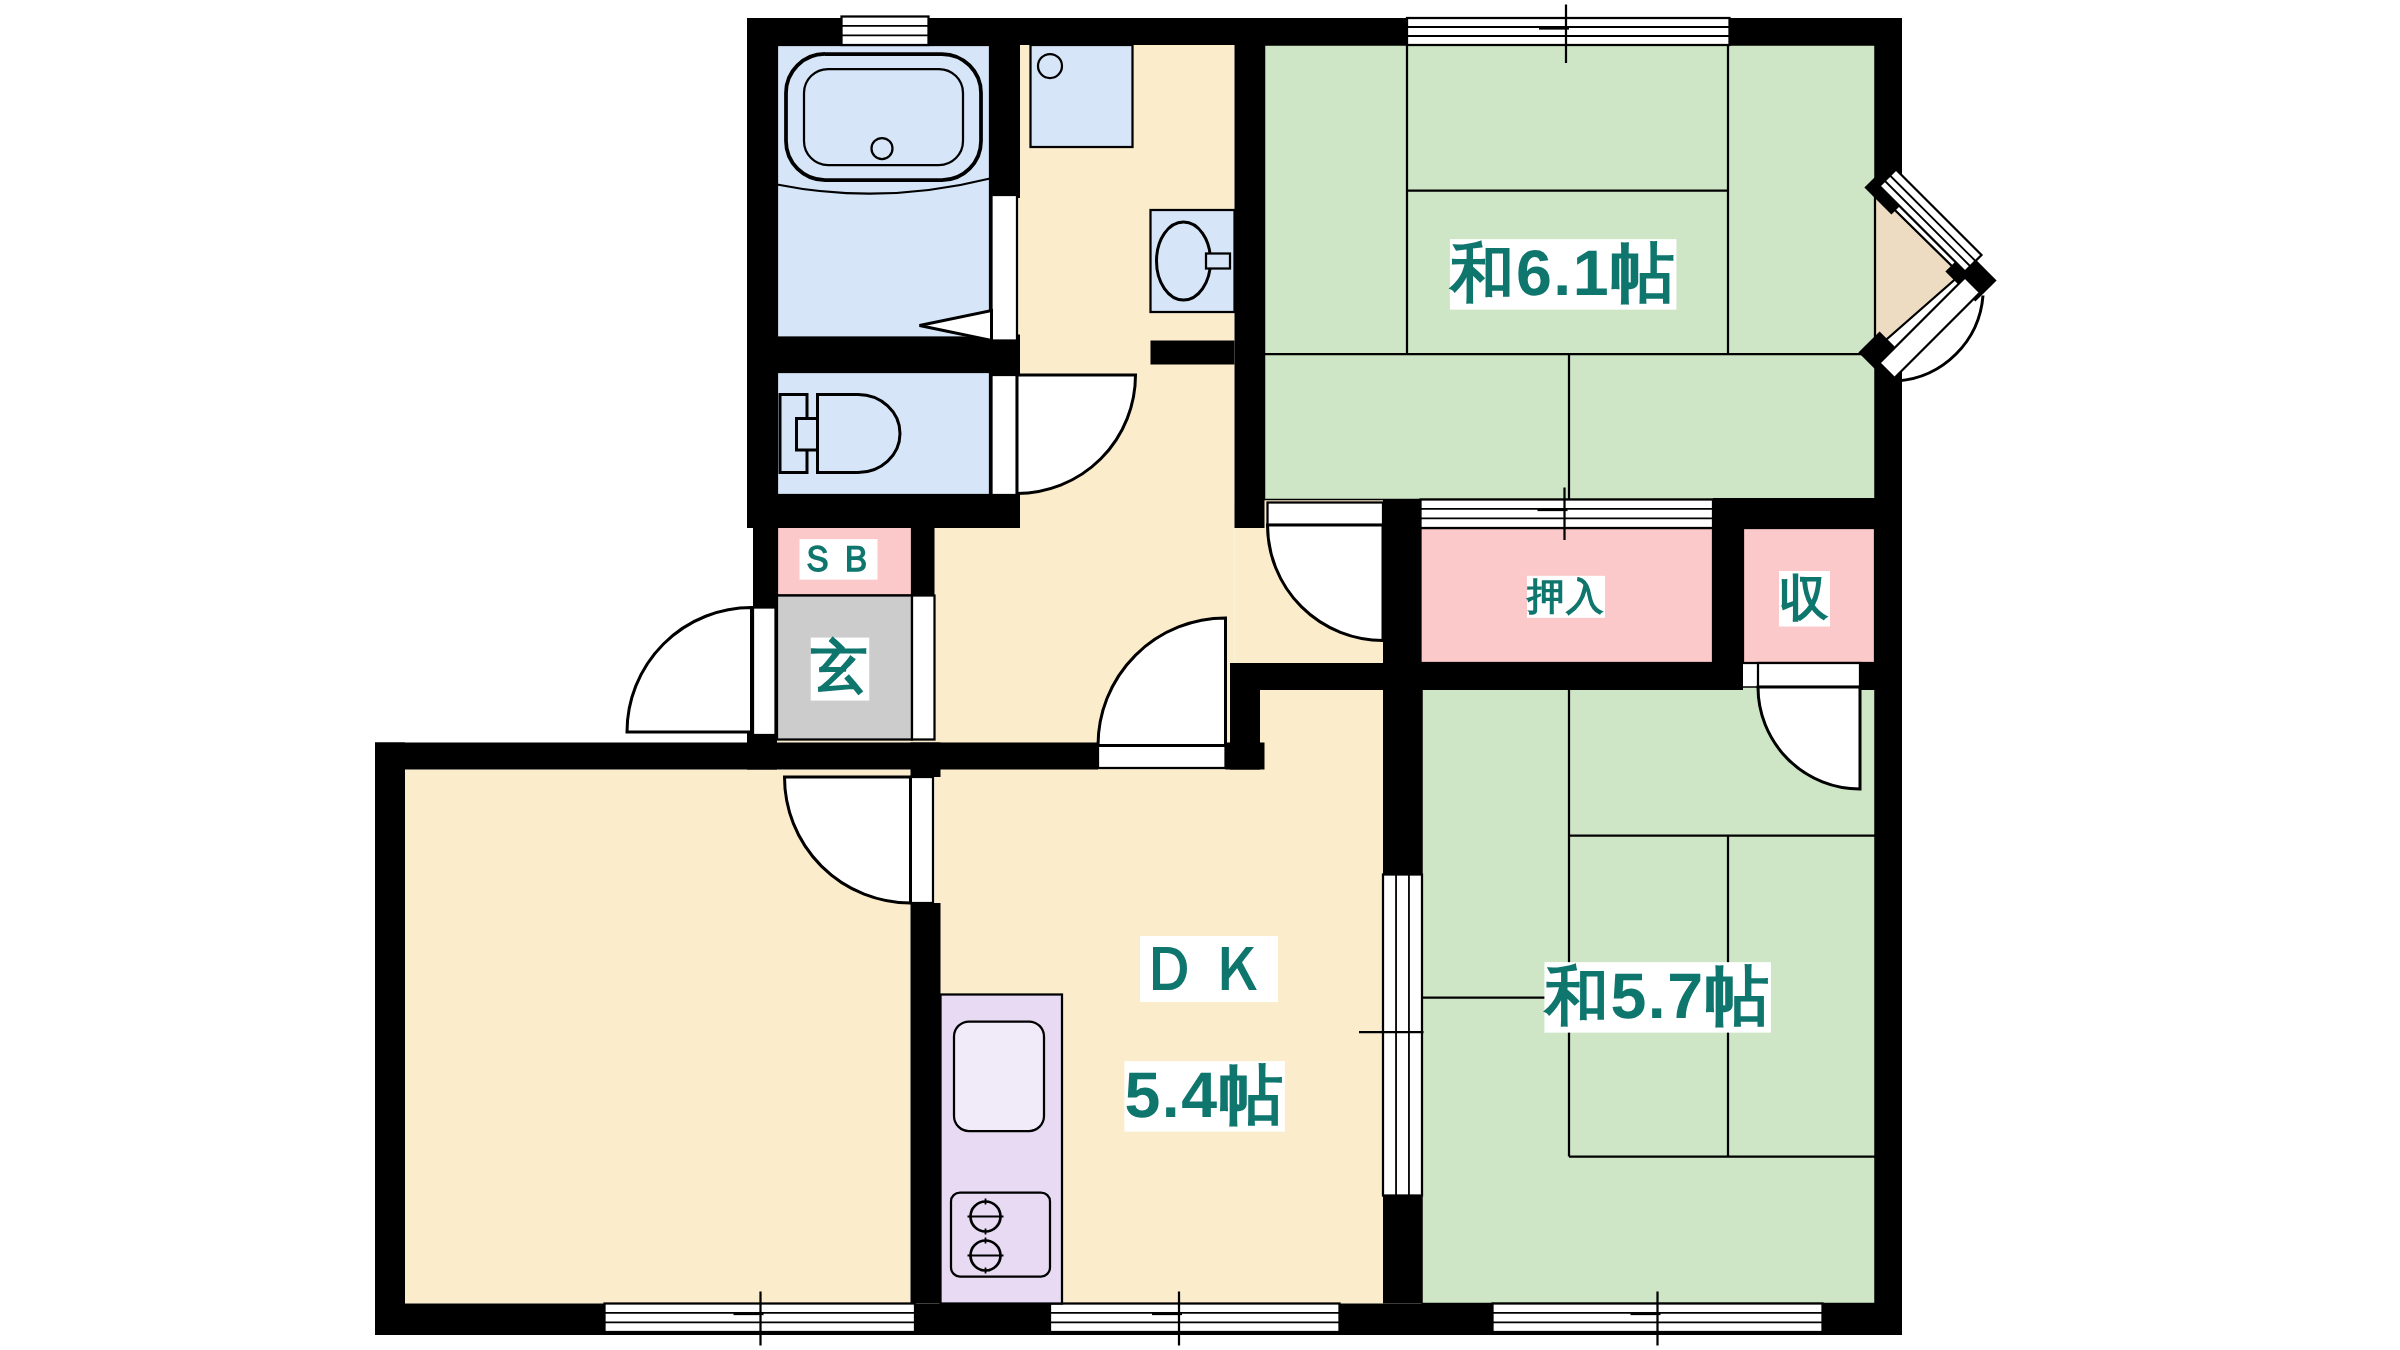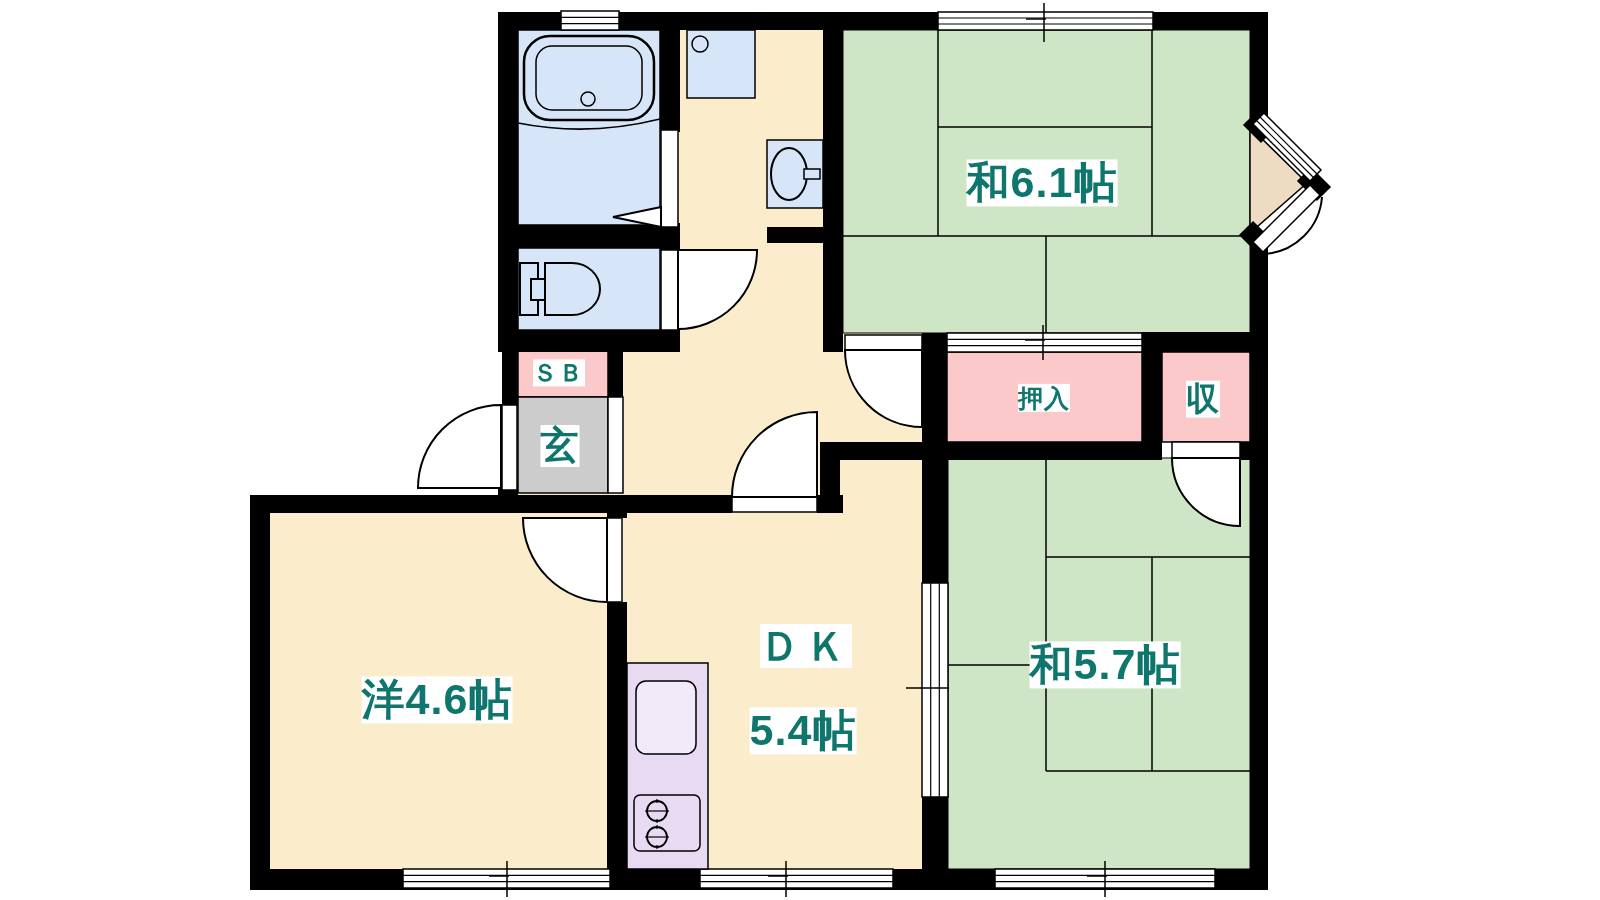--- a/index.html
+++ b/index.html
@@ -207,16 +207,15 @@
     <rect x="608" y="397" width="15" height="96" fill="#fff" stroke="#000" stroke-width="1.5"></rect>
   </g>
 </svg>
 
   <div class="room-label" style="left:1042px;top:183px;font-size:43px;">和6.1帖</div>
   <div class="room-label" style="left:1044px;top:398px;font-size:25px;">押入</div>
   <div class="room-label" style="left:1203px;top:399px;font-size:33px;">収</div>
   <div class="room-label" style="left:1105px;top:665px;font-size:43px;">和5.7帖</div>
   <div class="room-label" style="left:806px;top:618px;font-size:40px;letter-spacing:6px;margin-top:28px;">ＤＫ</div>
   <div class="room-label" style="left:803px;top:731px;font-size:43px;">5.4帖</div>
-  <div class="room-label" style="left:437px;top:700px;font-size:43px;">洋4.6帖</div>
   <div class="room-label" style="left:559px;top:373px;font-size:24px;letter-spacing:2px;text-align:center;">ＳＢ</div>
   <div class="room-label" style="left:560px;top:446px;font-size:38px;">玄</div>
 </div>
 
 </body></html>

